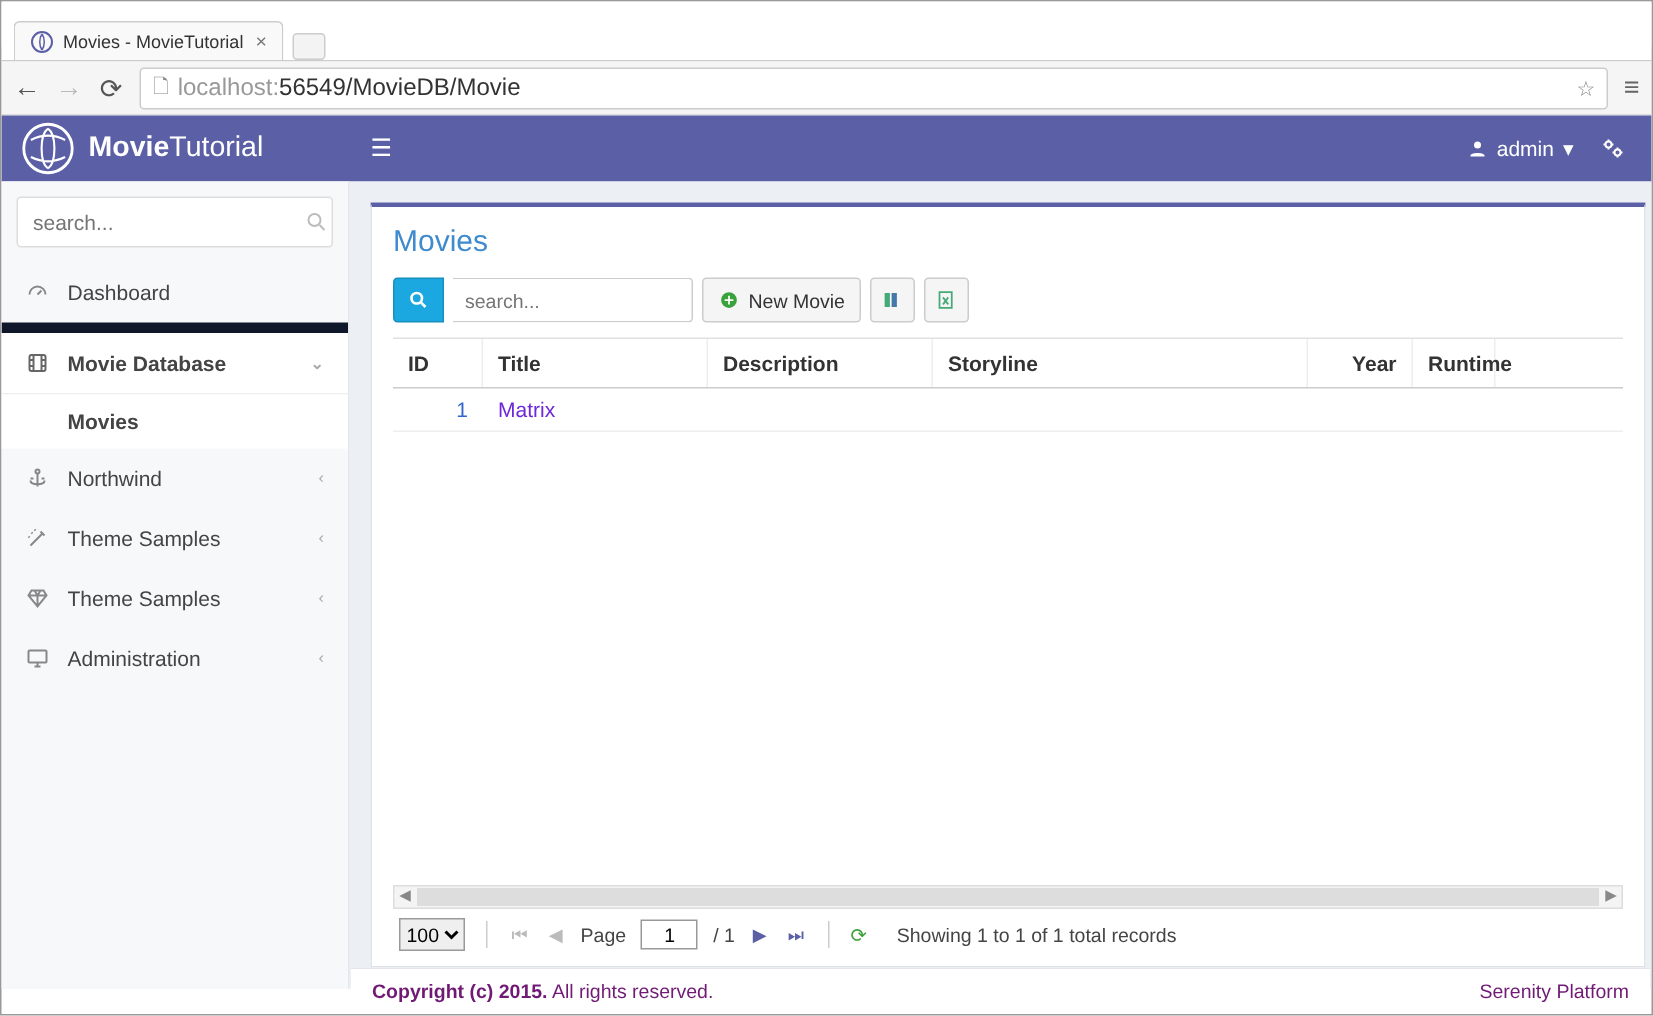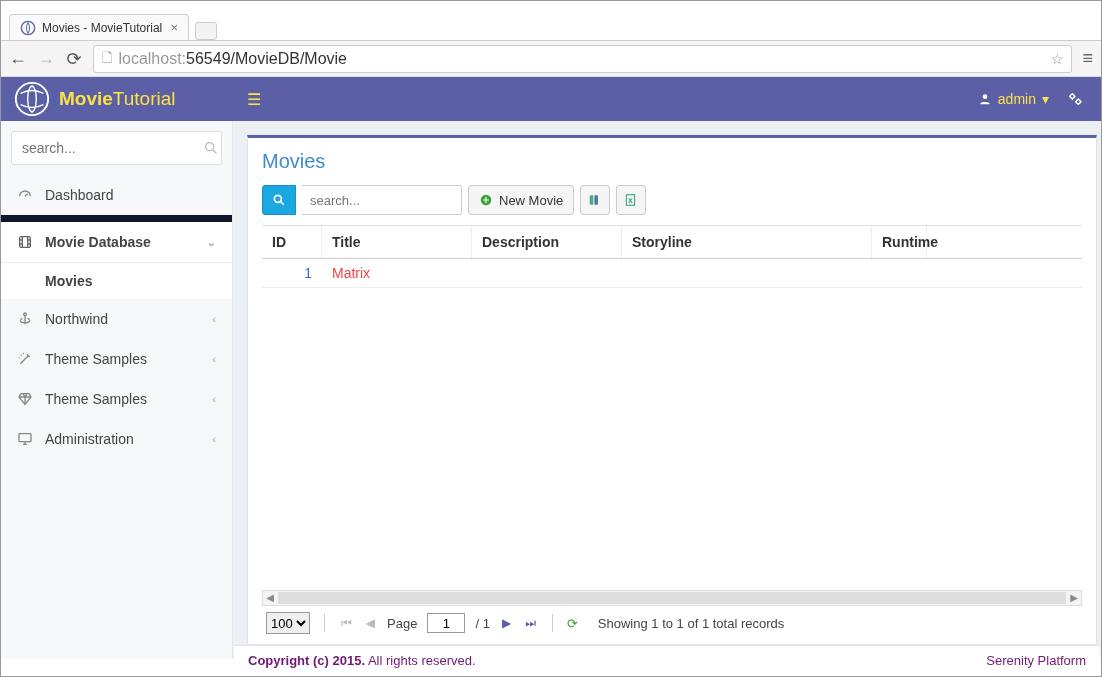--- a/index.html
+++ b/index.html
@@ -23,21 +23,21 @@
 .nav-arrow.dim { color: #bbb; }
 .addr-box { flex: 1; height: 28px; border: 1px solid #ccc; border-radius: 3px; background: #fff; display: flex; align-items: center; padding: 0 8px; gap: 6px; }
 .addr-box .file-icon { color: #888; font-size: 13px; }
 .addr-text { font-size: 16px; color: #333; }
 .addr-text .host { color: #999; }
 .star { color: #888; margin-left: auto; }
 .burger { color: #666; font-size: 18px; }
 
 
 .app-wrap { position:relative; top:-30px; }
-.app-header { height: 44px; background: #5a5fa6; display: flex; align-items:center; color:#fde047; }
+.app-header { height: 44px; background: #5a5fa6; display: flex; align-items:center; color:#ffffff; }
 .brand-area { width: 230px; display:flex; align-items:center; padding-left: 12px; gap:8px; }
 .brand-logo { width:38px; height:38px; }
 .brand-text { font-size: 19px; font-weight: 400; }
 .brand-text b { font-weight: 700; }
 .header-toggle { padding: 0 16px; font-size: 16px; }
 .header-right { margin-left:auto; display:flex; align-items:center; gap: 18px; padding-right: 18px; }
 .user-drop { display:flex; align-items:center; gap:6px; }
 
 
 .app-body { display:flex; height: 538px; background:#ecf0f5; }
@@ -67,21 +67,21 @@
 .col-id { width:60px; text-align:left;}
 .col-title { width:150px;}
 .col-desc { width:150px;}
 .col-story { width:250px;}
 .col-year { width:70px; text-align:right;}
 .col-rel { width:85px;}
 .col-run { width:55px;}
 .grid-row { display:flex; border-bottom:1px solid #eee;}
 .grid-row > div { padding:6px 10px;}
 .grid-row .col-id { text-align:right; color:#3366cc;}
-.grid-row .col-title { color:#ef4444;}
+.grid-row .col-title { color:#6d28d9;}
 .grid-space { flex:1; }
 
 .grid-hscroll { height:16px; background:#f4f4f4; border:1px solid #ddd; position:relative; }
 .grid-hscroll .thumb-left { width:14px; height:14px; float:left; color:#888; font-size:10px; text-align:center; line-height:14px;}
 .grid-hscroll .thumb-right { width:14px; height:14px; float:right; color:#888; font-size:10px; text-align:center; line-height:14px;}
 .grid-hscroll .track { position:absolute; left:15px; right:15px; top:1px; bottom:1px; background:#ddd;}
 
 .pager { display:flex; align-items:center; gap:10px; padding: 6px 4px 10px; color:#444; font-size:13px;}
 .pager select { height:22px; border:1px solid #999; font-size:13px; }
 .pager .pbtn { color:#5a5fa6; font-size:12px; padding:0 2px;}
@@ -256,20 +256,21 @@
               </svg>
         </button>
       </div>
 
       <div class="grid">
         <div class="grid-header">
           <div class="col-id">ID</div>
           <div class="col-title">Title</div>
           <div class="col-desc">Description</div>
           <div class="col-story">Storyline</div>
+          <div class="col-year">Year</div>
           <div class="col-run">Runtime</div>
         </div>
         <div class="grid-row">
           <div class="col-id">1</div>
           <div class="col-title">Matrix</div>
           <div class="col-desc"></div>
           <div class="col-story"></div>
           <div class="col-year"></div>
           <div class="col-rel"></div>
           <div class="col-run"></div>

